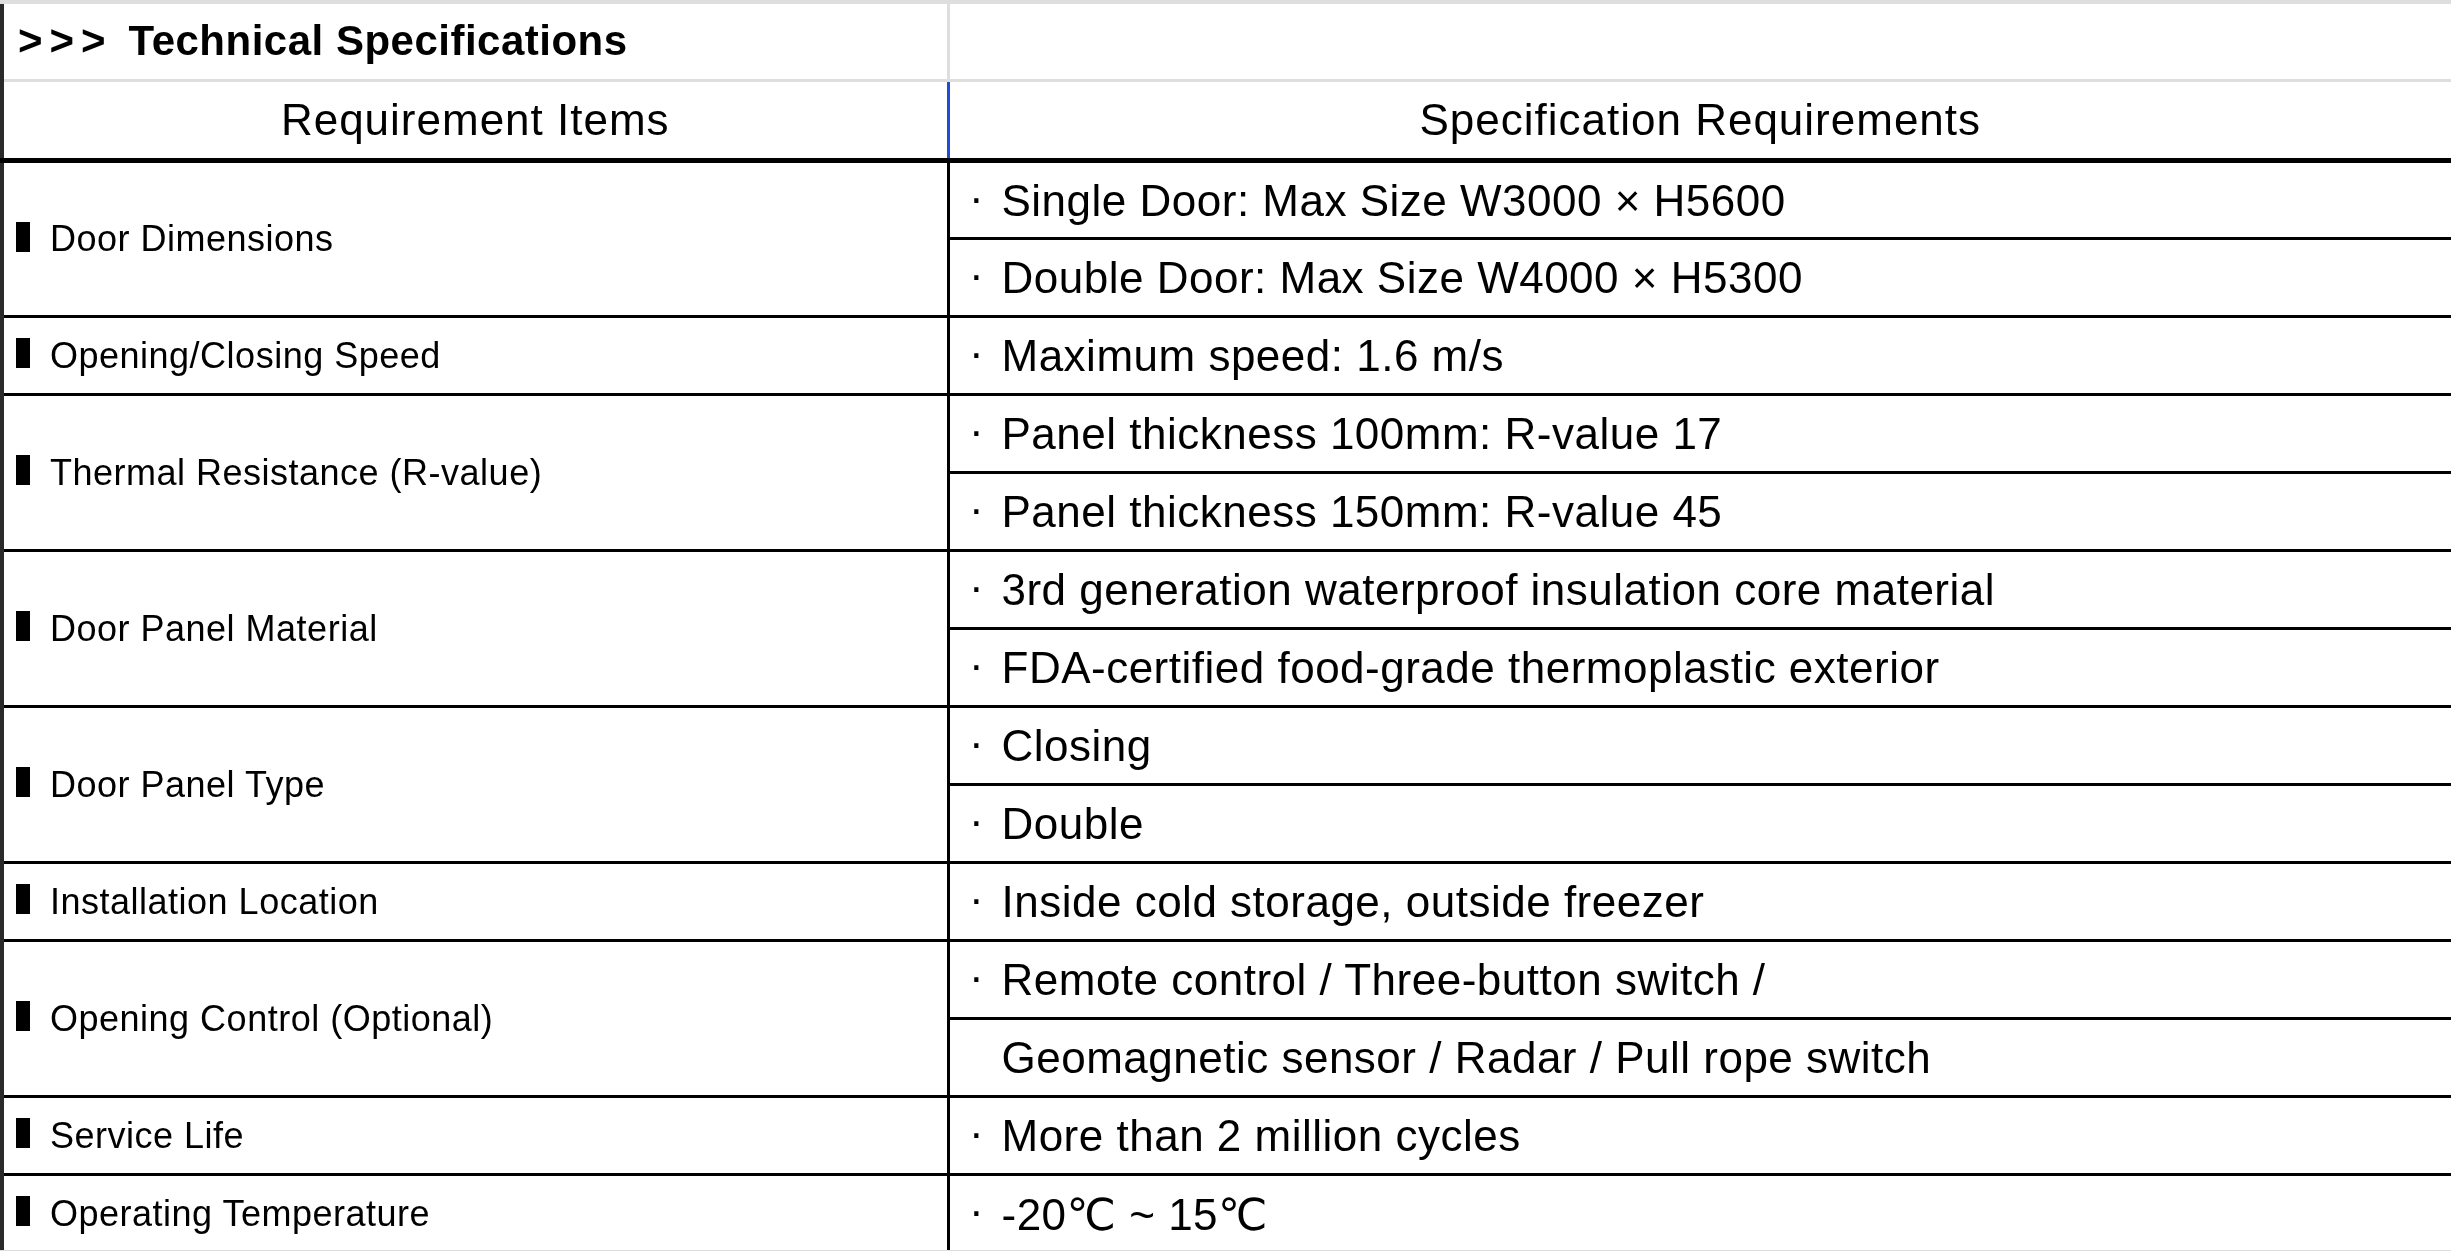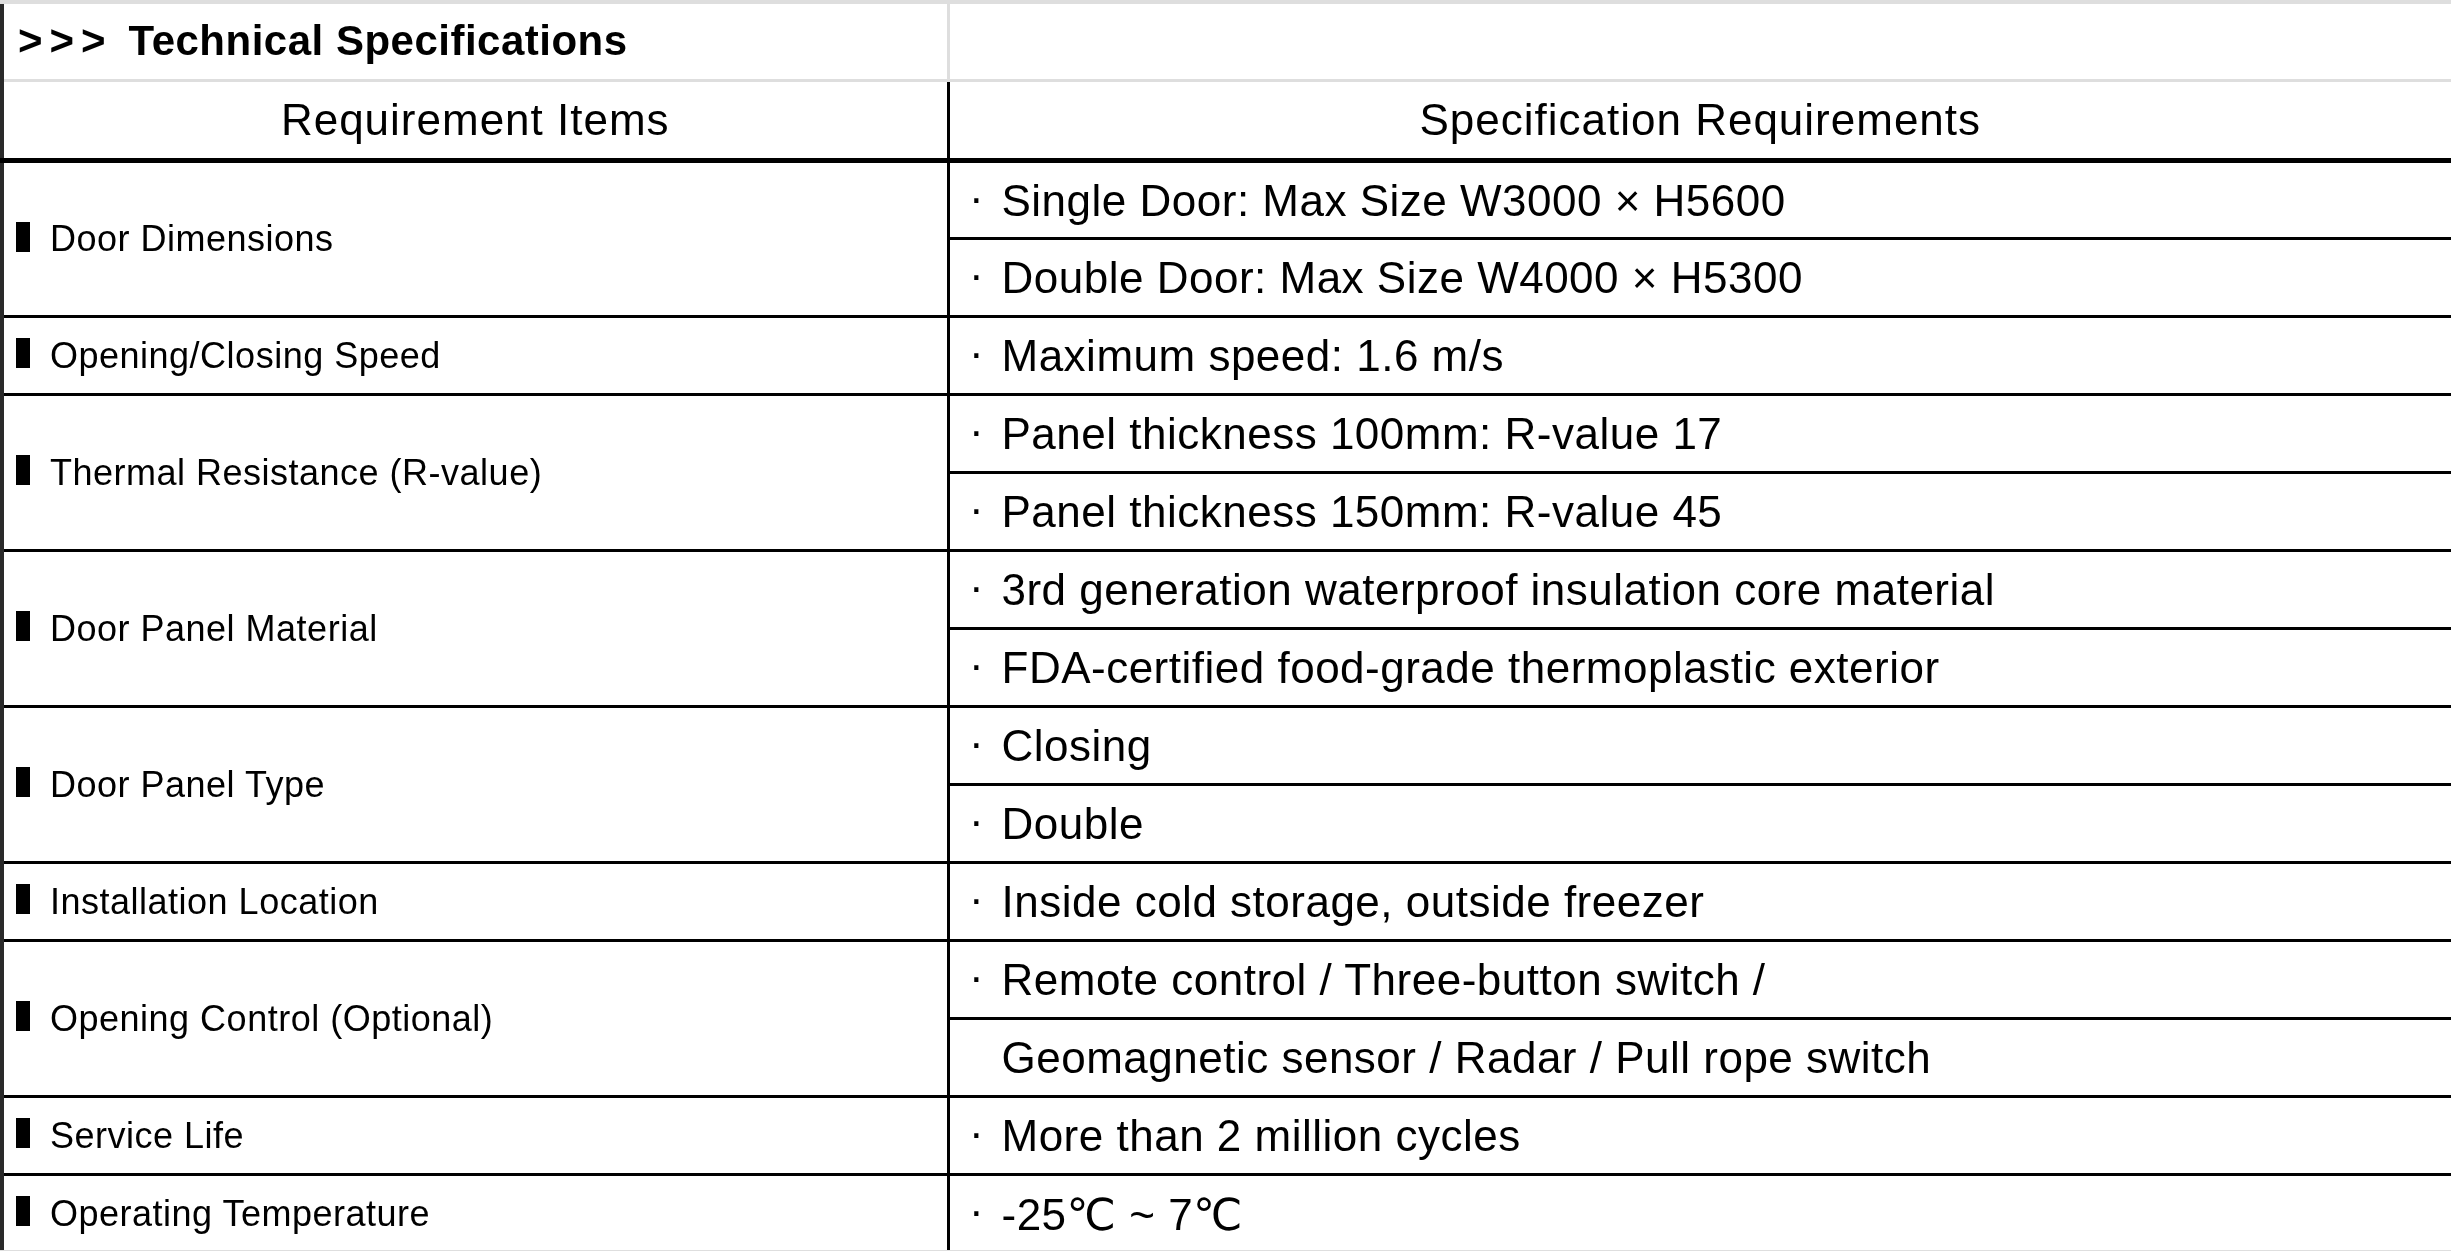--- a/index.html
+++ b/index.html
@@ -48,21 +48,21 @@
 
   
   tr.header-row { height: 80px; }
   tr.header-row td {
     text-align: center;
     font-size: 44px;
     font-weight: 400;
     border-bottom: 5px solid #000000;
     letter-spacing: 1px;
   }
-  tr.header-row td.first { border-right: 3px solid #000000; margin-top: 40px; }
+  tr.header-row td.first { border-right: 3px solid #1d4ed8; margin-top: 40px; }
 
   
   tr.body-row { height: 78px; }
   td.item-cell {
     border: 3px solid #000000;
     font-size: 36px;
     padding-left: 12px;
     letter-spacing: 0.5px;
   }
   td.spec-cell {
@@ -207,19 +207,19 @@
     <td class="spec-cell">
       <span class="dot">·</span><span class="spec-text">More than 2 million cycles</span>
     </td>
   </tr>
 
   <tr class="body-row">
     <td class="item-cell">
       <span class="marker"></span><span class="item-text">Operating Temperature</span>
     </td>
     <td class="spec-cell">
-      <span class="dot">·</span><span class="spec-text">-25℃ ~ 7℃</span>
+      <span class="dot">·</span><span class="spec-text">-20℃ ~ 15℃</span>
     </td>
   </tr>
 
 </tbody>
     </table>
 </div>
 
 </body></html>

